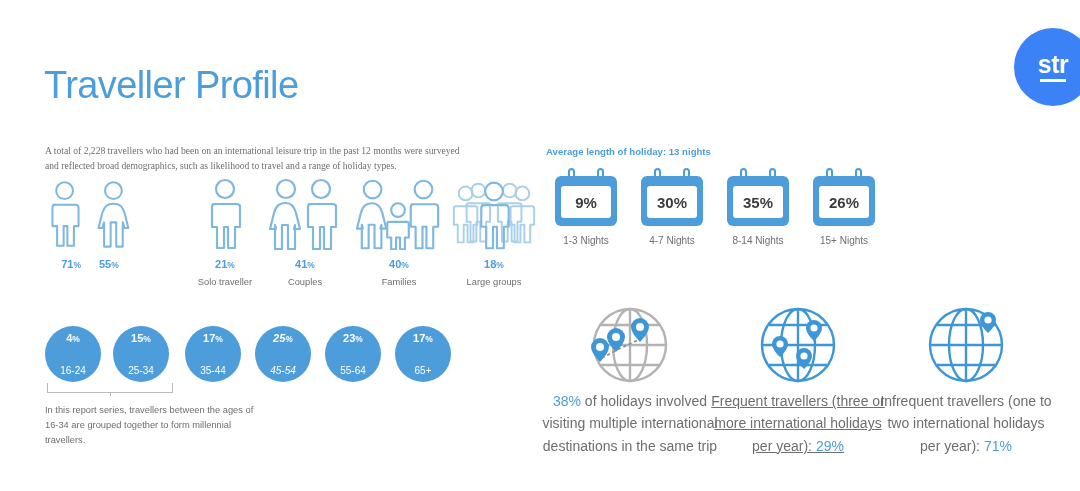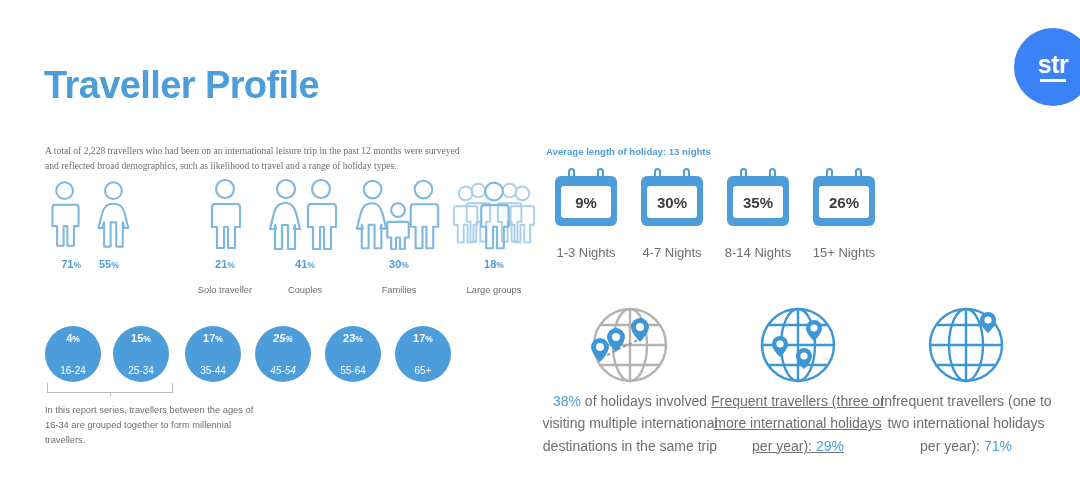--- a/index.html
+++ b/index.html
@@ -21,38 +21,38 @@
   }
   .logo-text{
     color:#ffffff;font-size:25px;font-weight:bold;letter-spacing:-0.5px;
     line-height:1;margin-bottom:2px;
   }
   .logo-underline{width:26px;height:3px;background:#ffffff;}
 
   
   .title{
     position:absolute;left:44px;top:66px;
-    font-size:38px;font-weight:bold;color:#4d9ddb;letter-spacing:-0.6px;
+    font-size:38px;font-weight:normal;color:#4d9ddb;letter-spacing:-0.6px;
     line-height:1;
   }
 
   
   .intro{
     position:absolute;left:45px;top:144px;width:430px;
     font-size:9.6px;line-height:1.55;color:#6d6e71;font-family:Liberation Serif, serif;
   }
 
   
   .fig-row{position:absolute;left:45px;top:178px;width:470px;height:125px;}
   .fig-group{position:absolute;text-align:center;}
   .fig-icons{height:72px;display:flex;align-items:flex-end;justify-content:center;}
   .fig-pcts{display:flex;justify-content:center;gap:18px;margin-top:8px;}
   .pct{font-size:11px;font-weight:bold;color:#4d9ddb;}
   .pct .sym{font-size:8.5px;font-weight:bold;}
-  .fig-label{font-size:9.3px;color:#6d6e71;margin-top:15px;}
+  .fig-label{font-size:9.3px;color:#6d6e71;margin-top:7px;}
 
   
   .age-row{position:absolute;left:45px;top:326px;height:62px;}
   .age-circle{
     position:absolute;width:56px;height:56px;border-radius:50%;
     background:#4d9ddb;color:#ffffff;
     display:flex;flex-direction:column;align-items:center;justify-content:center;
     line-height:1.15;
   }
   .age-pct{font-size:11px;font-weight:bold;}
@@ -90,21 +90,21 @@
     display:flex;align-items:center;justify-content:center;
     font-size:15px;font-weight:bold;color:#3c3c3c;
   }
   .cal-ring{
     position:absolute;top:0;width:7px;height:15px;border-radius:4px;
     background:#4d9ddb;border:2px solid #4d9ddb;box-sizing:border-box;
   }
   .cal-ring i{display:block;width:100%;height:100%;background:#ffffff;border-radius:2px;}
   .cal-ring.l{left:13px;}
   .cal-ring.r{left:42px;}
-  .cal-label{font-size:13px;color:#6d6e71;margin-top:19px;}
+  .cal-label{font-size:10px;color:#6d6e71;margin-top:9px;}
 
   
   .globe-row{position:absolute;left:540px;top:300px;}
   .globe-item{position:absolute;text-align:center;width:180px;}
   .globe-cap{
     font-size:14px;line-height:1.6;color:#6d6e71;margin-top:0;
   }
   .hl{color:#4d9ddb;}
   svg{display:block;}
 </style>
@@ -174,21 +174,21 @@
         <svg width="94" height="72" viewBox="0 0 94 72">
           <circle cx="20" cy="11" r="9" fill="none" stroke="#7fb8de" stroke-width="2.2"></circle>
           <path d="M20 25 c-7 0 -10 3 -12 10 l-4 16 h6 l-1 -4 v24 h7 v-24 h6 v24 h7 v-24 l-1 4 h6 l-4 -16 c-2 -7 -5 -10 -10 -10 z" fill="none" stroke="#7fb8de" stroke-width="2.2" stroke-linejoin="round"></path>
           <circle cx="72" cy="11" r="9" fill="none" stroke="#7fb8de" stroke-width="2.2"></circle>
           <path d="M60 26 h24 a3 3 0 0 1 3 3 v20 h-5 v22 h-7 v-22 h-4 v22 h-7 v-22 h-5 v-20 a3 3 0 0 1 3 -3 z" fill="none" stroke="#7fb8de" stroke-width="2.2" stroke-linejoin="round"></path>
           <circle cx="46" cy="32" r="7" fill="none" stroke="#7fb8de" stroke-width="2.2"></circle>
           <path d="M37 44 h18 a2 2 0 0 1 2 2 v14 h-4 v12 h-5 v-12 h-4 v12 h-5 v-12 h-4 v-14 a2 2 0 0 1 2 -2 z" fill="none" stroke="#7fb8de" stroke-width="2.2" stroke-linejoin="round"></path>
         </svg>
       </div>
       <div class="fig-pcts">
-        <span class="pct"><span>30</span><span class="sym">%</span></span>
+        <span class="pct"><span>40</span><span class="sym">%</span></span>
       </div>
       <div class="fig-label">Families</div>
     </div>
 
     <div class="fig-group" style="left:403px;top:0px;width:92px;">
       <div class="fig-icons">
         <svg width="94" height="72" viewBox="0 0 94 72">
           <g stroke="#a9d0e8" stroke-width="2" fill="none" stroke-linejoin="round">
             <circle cx="18" cy="15" r="7"></circle>
             <path d="M8 28 h20 a2 2 0 0 1 2 2 v17 h-4 v18 h-6 v-18 h-4 v18 h-6 v-18 h-4 v-17 a2 2 0 0 1 2 -2 z"></path>

